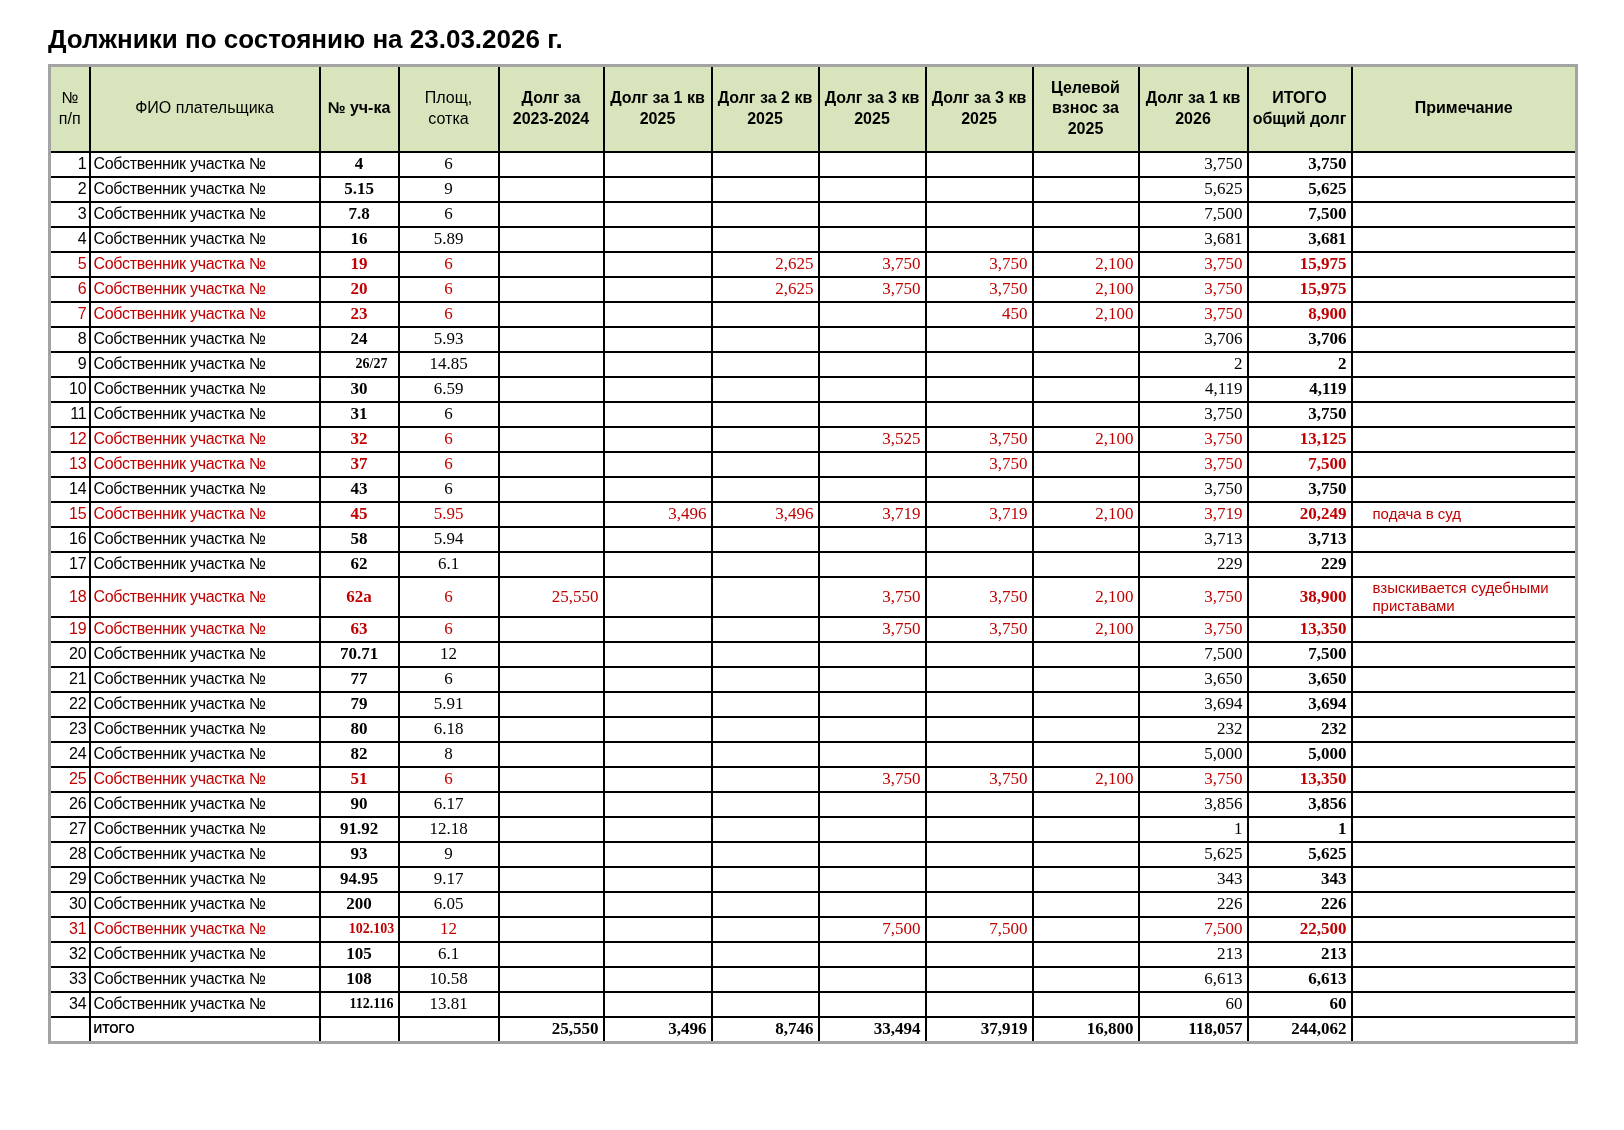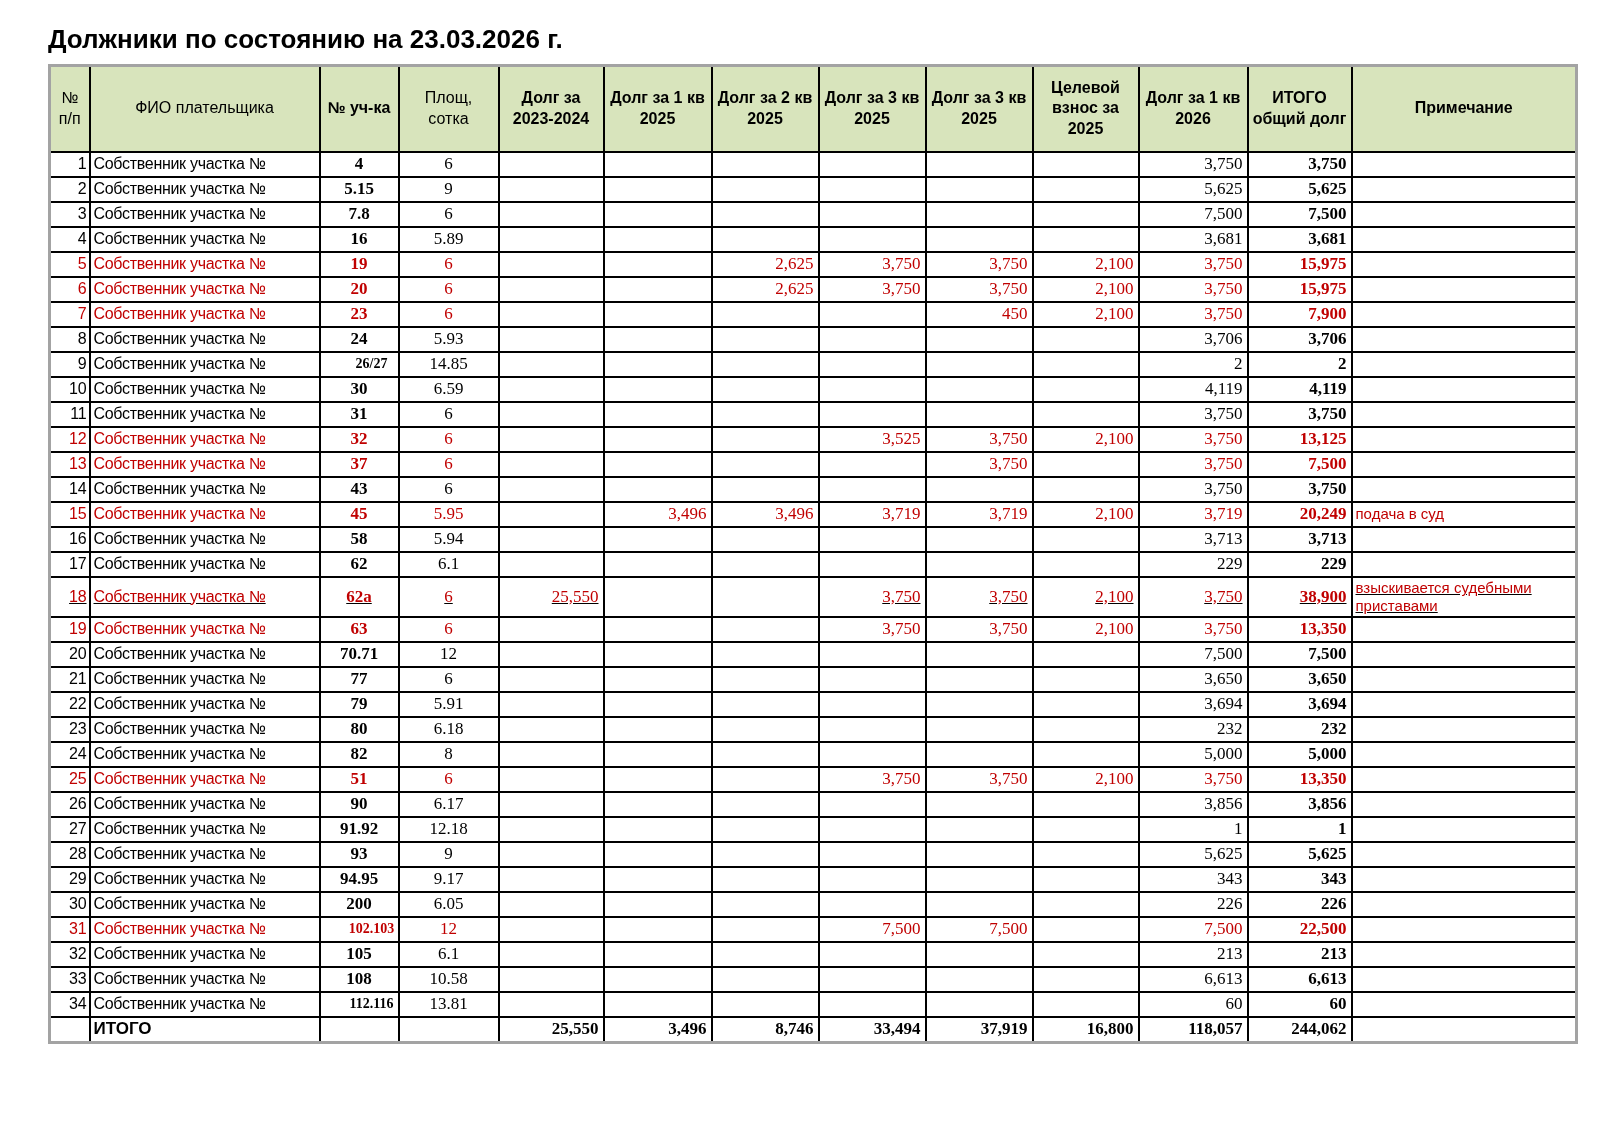--- a/index.html
+++ b/index.html
@@ -39,39 +39,39 @@
     line-height:1.3;
     text-align:center;
     vertical-align:middle;
     white-space:normal;
     padding:2px 3px;
     height:86px;
     font-weight:bold;
   }
   thead th.regular{font-weight:normal;}
   tbody tr{height:25px;}
-  tbody tr.tall{height:40px;text-decoration:underline;}
+  tbody tr.tall{height:40px;}
   td{font-size:17px;vertical-align:middle;white-space:nowrap;}
   .col-n{text-align:right;font-size:16px;letter-spacing:-0.2px;padding-right:2px;}
   .col-name{text-align:left;font-size:16px;letter-spacing:-0.3px;}
   .col-plot{text-align:center;font-family:"Liberation Serif",serif;font-weight:bold;}
   .col-plot.small{font-size:14px;padding-left:28px;}
   .col-area{text-align:center;font-family:"Liberation Serif",serif;}
   .col-d2324,.col-q1_25,.col-q2_25,.col-q3_25,.col-q4_25,.col-target,.col-q1_26,.col-total{
     text-align:right;font-family:"Liberation Serif",serif;padding-right:4px;
   }
   .col-total{font-weight:bold;}
   .col-note{
     text-align:left;font-size:15px;color:var(--red);
-    white-space:normal;line-height:1.15;padding:0 3px;
+    white-space:normal;line-height:1.15;padding:0 20px;
   }
   tr.red td{color:var(--red);}
   tr.totals-row{height:26px;}
   tr.totals-row td{font-weight:bold;}
-  tr.totals-row .col-name{font-size:17px;letter-spacing:0;}
+  tr.totals-row .col-name{font-size:12px;letter-spacing:0;}
 </style>
 </head>
 <body>
 
 <div class="page">
   <h1 class="title">Должники по состоянию на 23.03.2026 г.</h1>
 
   <table class="debtors">
     <colgroup>
       <col style="width:40px">
@@ -201,21 +201,21 @@
           <td class="col-name">Собственник участка №</td>
           <td class="col-plot">23</td>
           <td class="col-area">6</td>
           <td class="col-d2324"></td>
           <td class="col-q1_25"></td>
           <td class="col-q2_25"></td>
           <td class="col-q3_25"></td>
           <td class="col-q4_25">450</td>
           <td class="col-target">2,100</td>
           <td class="col-q1_26">3,750</td>
-          <td class="col-total">7,900</td>
+          <td class="col-total">8,900</td>
           <td class="col-note"></td>
         </tr>
         <tr class="">
           <td class="col-n">8</td>
           <td class="col-name">Собственник участка №</td>
           <td class="col-plot">24</td>
           <td class="col-area">5.93</td>
           <td class="col-d2324"></td>
           <td class="col-q1_25"></td>
           <td class="col-q2_25"></td>

